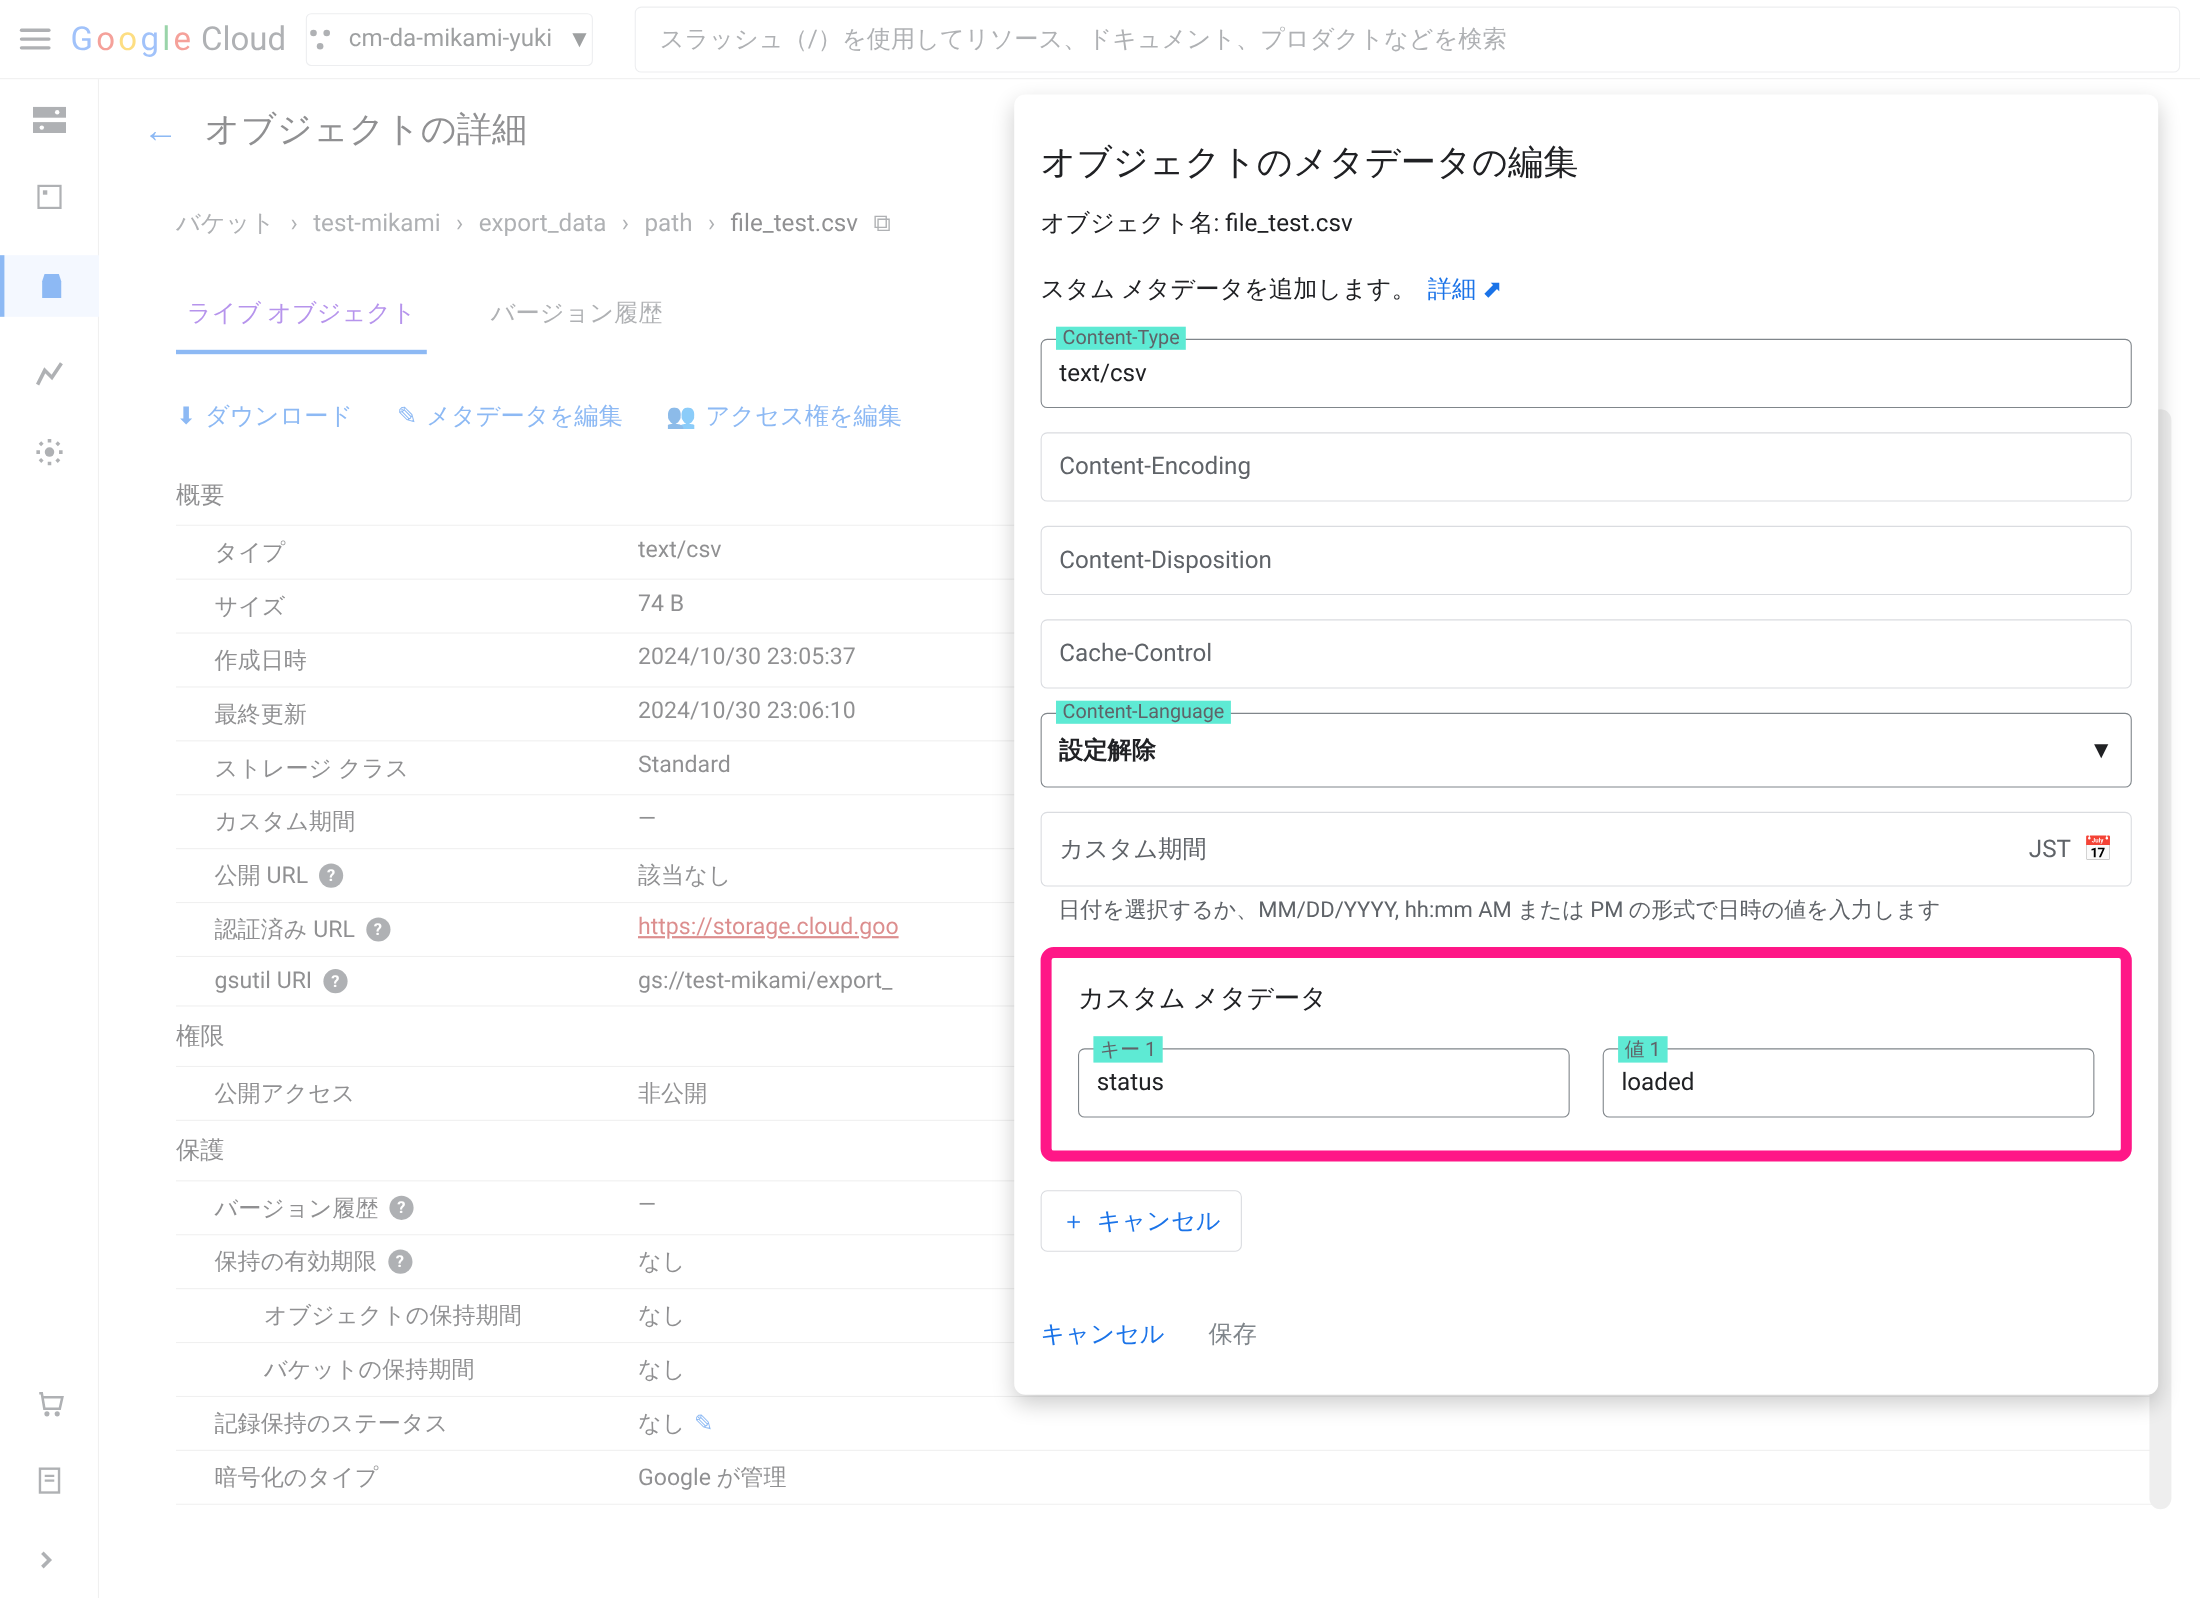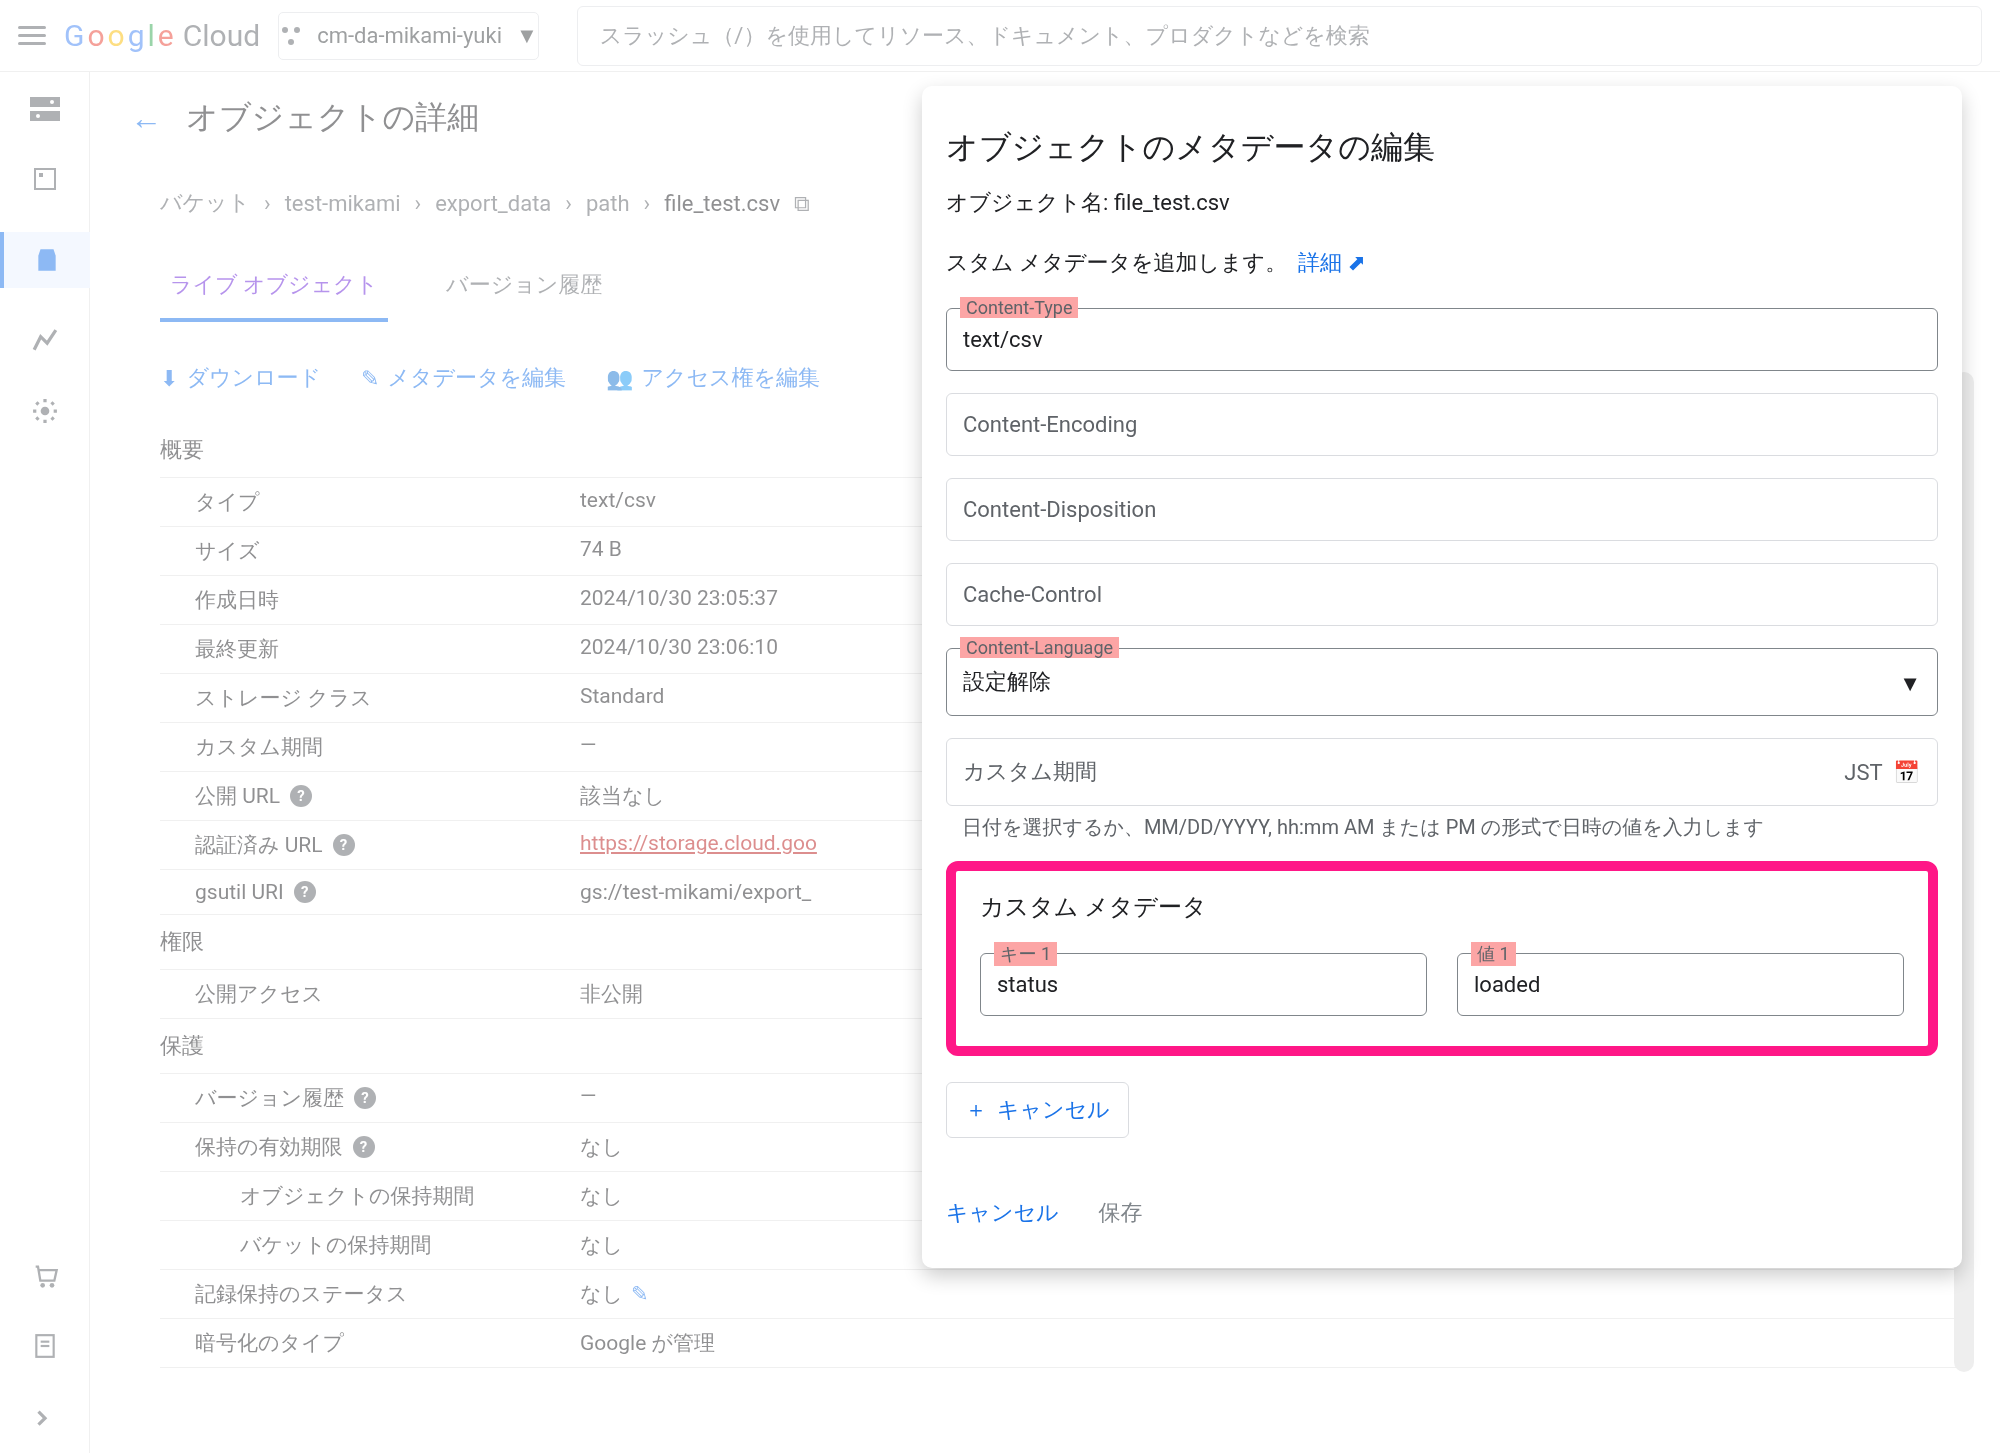--- a/index.html
+++ b/index.html
@@ -262,38 +262,39 @@
     .help-row a { color: #1a73e8; text-decoration: none; }
 
     .input-group {
       position: relative;
       margin-bottom: 22px;
     }
     .input-label {
       position: absolute;
       top: -11px;
       left: 14px;
-      background: #fca5a5;
+      background: #5eead4;
       padding: 0 6px;
       font-size: 18px;
       color: #5f6368;
     }
     .input-field {
       width: 100%;
       border: 1px solid #80868b;
       border-radius: 6px;
       padding: 18px 16px;
       font-size: 22px;
       color: #202124;
     }
     .input-field.placeholder { color: #5f6368; border-color: #dadce0; }
     .select-field {
       display: flex;
       justify-content: space-between;
-      align-items: flex-end;
+      align-items: center;
+      font-weight: bold;
     }
     .date-field {
       display: flex;
       align-items: center;
       justify-content: space-between;
     }
     .hint-text {
       font-size: 20px;
       color: #5f6368;
       margin-top: -14px;

